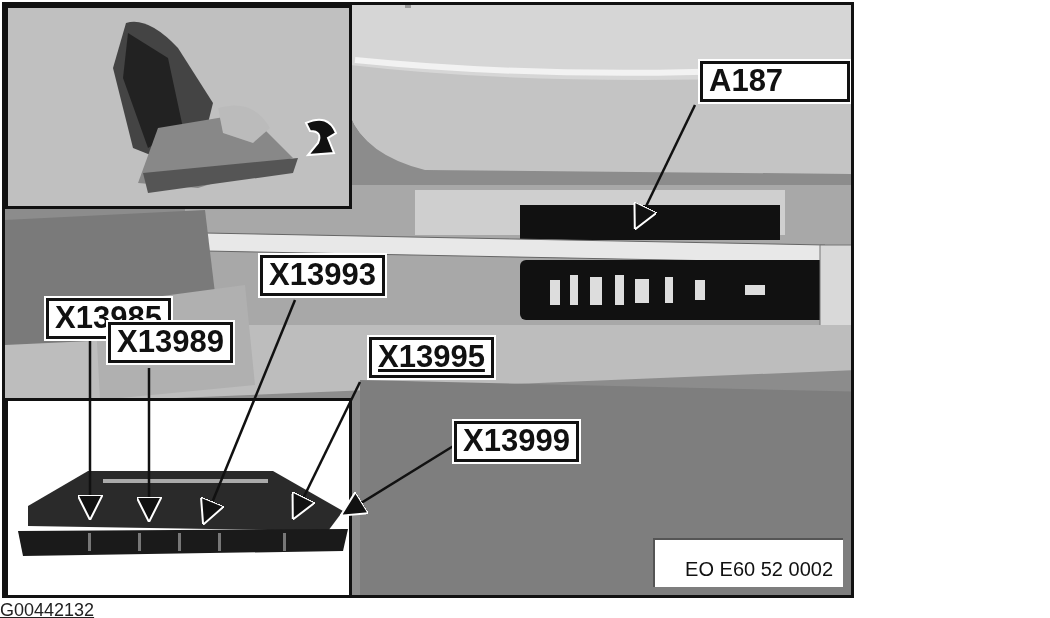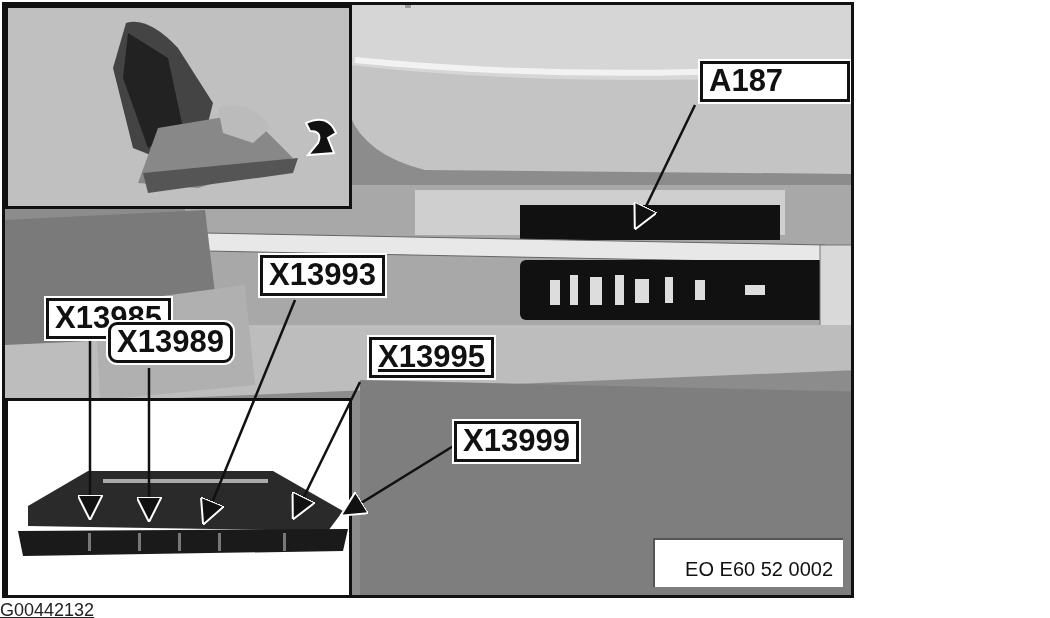--- a/index.html
+++ b/index.html
@@ -101,21 +101,21 @@
       <line x1="85" y1="295" x2="85" y2="510"></line>
       <line x1="144" y1="363" x2="144" y2="512"></line>
       <line x1="290" y1="295" x2="200" y2="515"></line>
       <line x1="355" y1="377" x2="290" y2="510"></line>
       <line x1="450" y1="440" x2="340" y2="508"></line>
     </g>
   </svg>
 
   <div class="callout" style="left:695px;top:56px;width:132px;">A187</div>
   <div class="callout" style="left:41px;top:249px;margin-top:44px;">X13985</div>
-  <div class="callout" style="left:103px;top:317px;border-radius:9px;">X13989</div>
+  <div class="callout" style="left:103px;top:317px;">X13989</div>
   <div class="callout" style="left:255px;top:250px;">X13993</div>
   <div class="callout" style="left:364px;top:332px;text-decoration:underline;">X13995</div>
   <div class="callout" style="left:449px;top:416px;">X13999</div>
 
   <div id="refcode">EO E60 52 0002</div>
 </div>
 
 <div id="figid">G00442132</div>
 
 </body></html>

